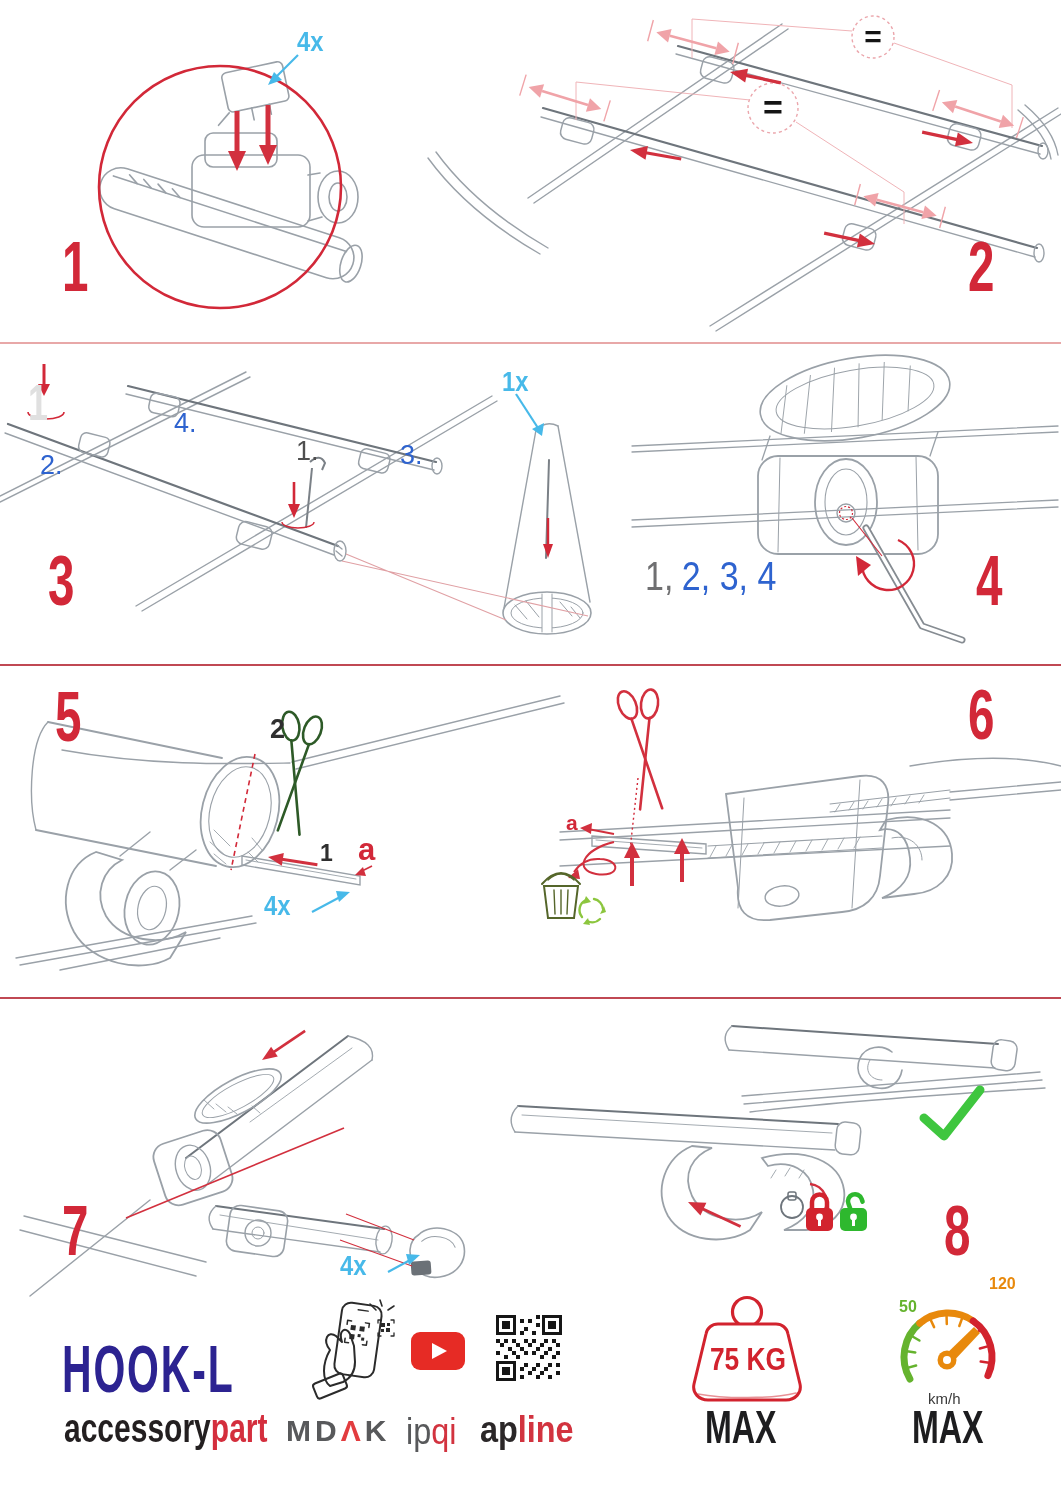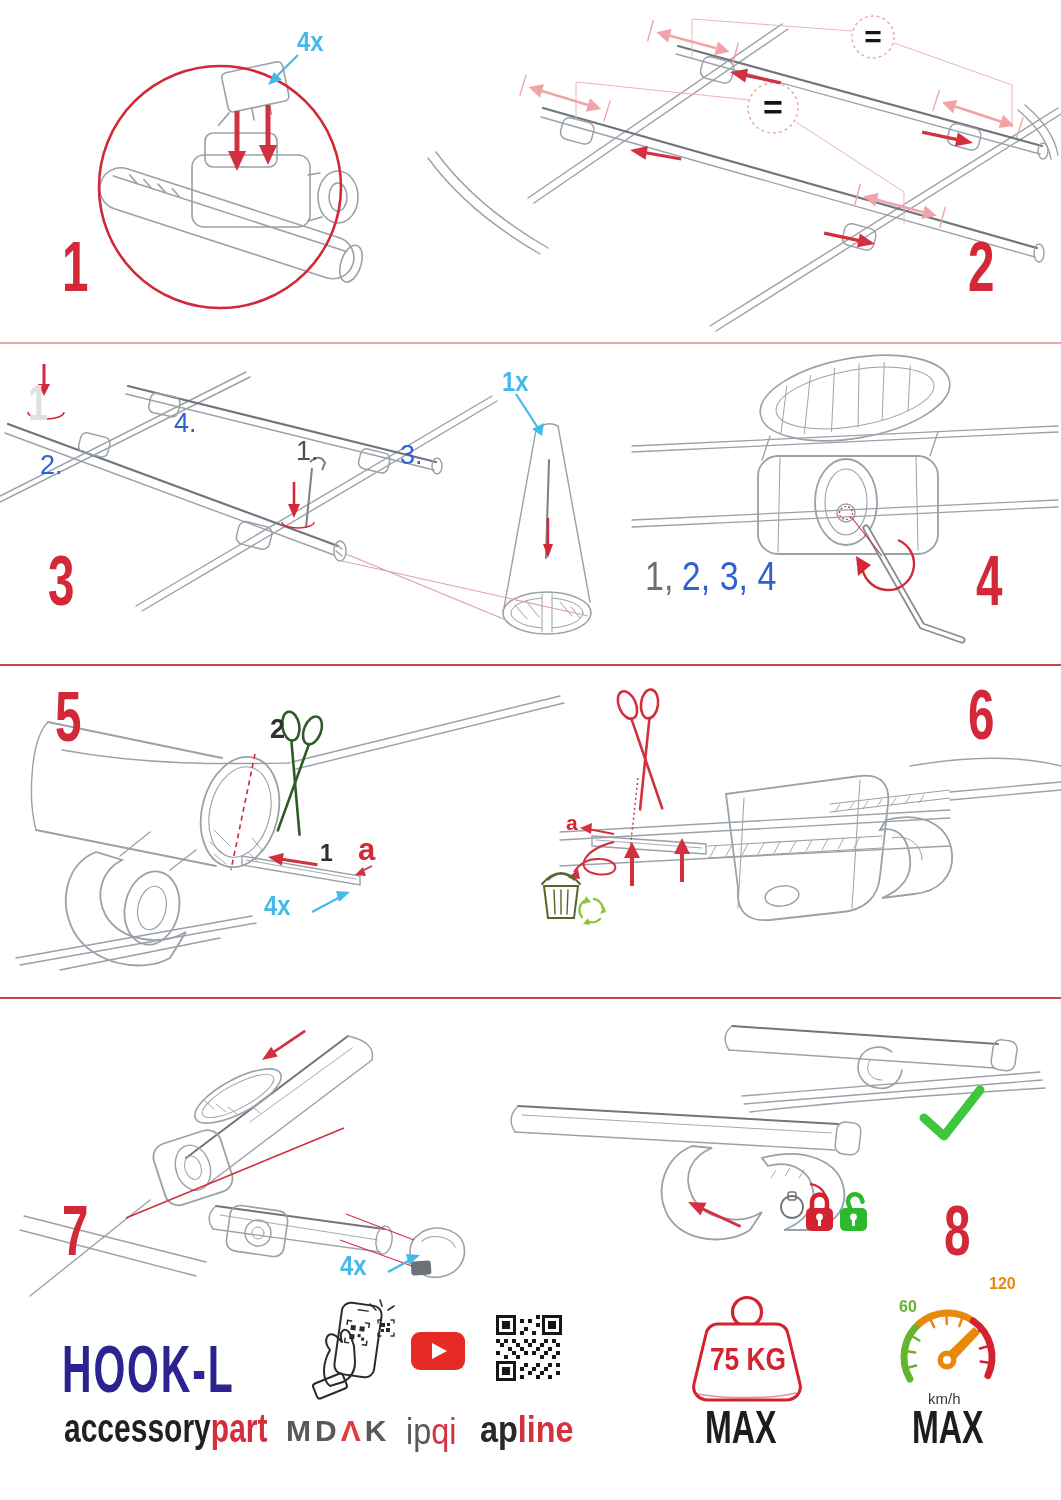--- a/index.html
+++ b/index.html
@@ -661,19 +661,19 @@
           <line x1="68.3" y1="32.0" x2="71.7" y2="22.6" stroke="#e8890c"></line>
           <line x1="82.3" y1="41.8" x2="89.9" y2="35.4" stroke="#d2232e"></line>
           <line x1="88.9" y1="54.5" x2="98.5" y2="51.9" stroke="#d2232e"></line>
           <line x1="89.7" y1="67.6" x2="99.6" y2="69.0" stroke="#d2232e"></line>
         </g>
         <polygon points="51,64 59,71 89,39 83,33" fill="#e8890c" stroke="none"></polygon>
         <circle cx="56" cy="66" r="9.5" fill="#e8890c" stroke="none"></circle>
         <circle cx="56" cy="66" r="4" fill="#ffffff" stroke="none"></circle>
       </g>
     </svg>
-    <div class="lbl sp-low" style="left:899px;top:1299px">60</div>
+    <div class="lbl sp-low" style="left:899px;top:1299px">50</div>
     <div class="lbl sp-high" style="left:989px;top:1276px">120</div>
     <div class="lbl sp-unit" style="left:928px;top:1391px">km/h</div>
     <div class="lbl max" style="left:912px;top:1404px">MAX</div>
   </div>
 
 </div>
 
 </body></html>

